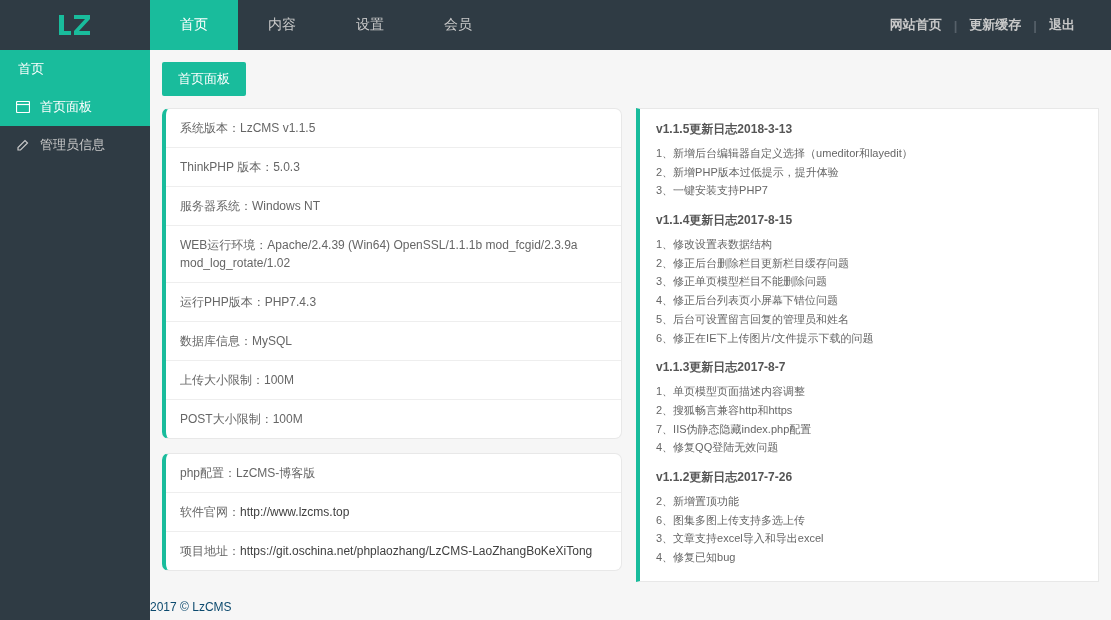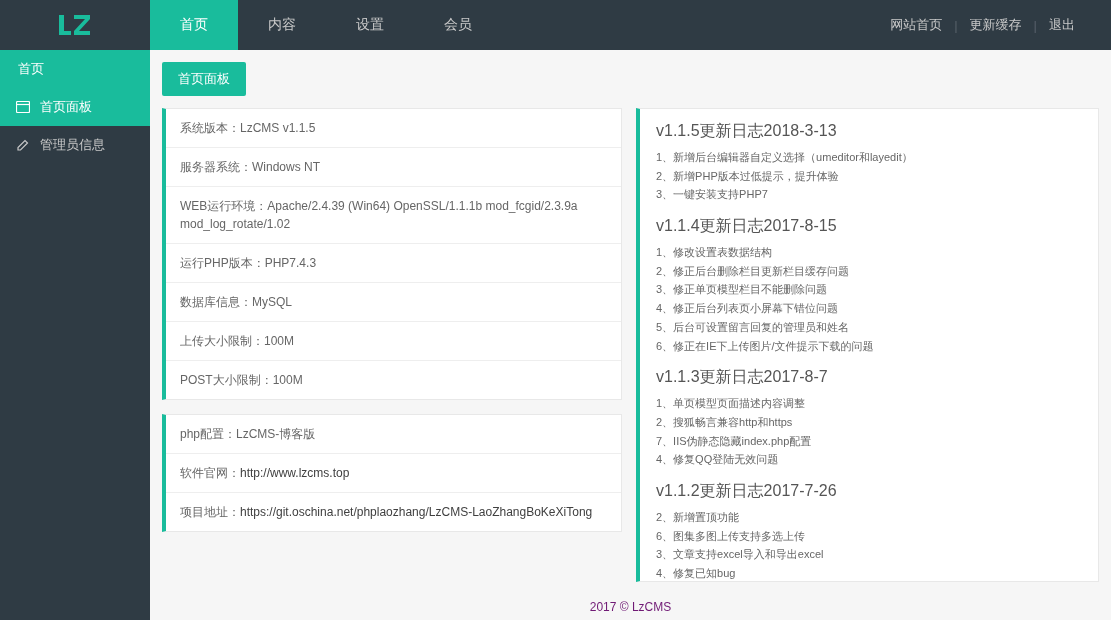--- a/index.html
+++ b/index.html
@@ -5,21 +5,21 @@
 * { margin: 0; padding: 0; box-sizing: border-box; }
 body { font-family: "Microsoft YaHei", "PingFang SC", sans-serif; font-size: 13px; color: #555; background: #f6f6f6; width: 1111px; height: 620px; overflow: hidden; }
 
 
 .header { height: 50px; background: #2f3b44; display: flex; align-items: center; color: #dcdcdc; }
 .logo { width: 150px; display: flex; align-items: center; justify-content: center; height: 50px; }
 .logo .lzsvg { fill: #19bc9c; }
 .nav { display: flex; height: 50px; }
 .nav-item { padding: 0 30px; display: flex; align-items: center; cursor: pointer; color: #c9c9c9; font-size: 14px; }
 .nav-item.active { background: #19bc9c; color: #fff; }
-.header-right { margin-left: auto; display: flex; align-items: center; padding-right: 24px; gap: 0; }
+.header-right { margin-left: auto; display: flex; align-items: center; padding-right: 24px; gap: 0; font-weight: bold; }
 .header-right a { color: #c9c9c9; font-size: 13px; cursor: pointer; padding: 0 12px; }
 .header-right .sep { color: #566069; }
 
 
 .shell { display: flex; height: 570px; }
 
 
 .sidebar { width: 150px; background: #2f3b44; }
 .crumb { background: #19bc9c; color: #fff; padding: 10px 18px; font-size: 13px; }
 .side-item { padding: 10px 16px; color: #c9c9c9; display: flex; align-items: center; gap: 10px; cursor: pointer; }
@@ -28,32 +28,32 @@
 
 
 .main { flex: 1; display: flex; flex-direction: column; overflow: hidden; }
 .page-top { padding: 12px 12px 0 12px; }
 .title-btn { display: inline-block; background: #19bc9c; color: #fff; padding: 8px 16px; border-radius: 2px; font-size: 13px; }
 
 .content { flex: 1; display: flex; gap: 14px; padding: 12px; overflow: hidden; }
 .col-left { width: 460px; display: flex; flex-direction: column; gap: 14px; }
 .col-right { flex: 1; }
 
-.card { background: #fff; border: 1px solid #e8e8e8; border-left: 4px solid #19bc9c; border-radius: 0; }
+.card { background: #fff; border: 1px solid #e8e8e8; border-left: 4px solid #19bc9c; border-radius: 7px; }
 .row { padding: 10px 14px; border-bottom: 1px solid #eee; line-height: 1.5; font-size: 12px; color: #666; }
 .row:last-child { border-bottom: none; }
 .row a { color: #404040; text-decoration: none; }
 .row .label { color: #666; }
 
 .log-card { background: #fff; border: 1px solid #e8e8e8; border-left: 4px solid #19bc9c; padding: 12px 16px; height: 100%; overflow: hidden; }
 .log-block { margin-bottom: 12px; }
-.log-title { font-weight: normal; color: #555; font-size: 16px; margin-bottom: 6px; }
+.log-title { font-weight: bold; color: #555; font-size: 12px; margin-bottom: 6px; }
 .log-line { font-size: 11px; color: #666; line-height: 1.7; }
 
-.footer { text-align: center; font-size: 12px; color: #701a75; padding: 6px 0; }
+.footer { font-size: 12px; color: #0c4a6e; padding: 6px 0; }
 </style>
 </head>
 <body>
 
 <div class="header">
   <div class="logo">
     <svg class="lzsvg" width="36" height="24" viewBox="0 0 36 24">
       <path d="M2 2 L2 22 L14 22 L14 18 L7 18 L7 2 Z"></path>
       <path d="M17 2 L33 2 L33 6 L22 18 L33 18 L33 22 L17 22 L17 18 L28 6 L17 6 Z"></path>
     </svg>
@@ -99,20 +99,21 @@
   <div class="main">
     <div class="page-top">
       <span class="title-btn">首页面板</span>
     </div>
 
     <div class="content">
 
       <div class="col-left">
         <div class="card">
           <div class="row"><span class="label">系统版本：</span><span>LzCMS v1.1.5</span></div>
+          <div class="row"><span class="label">ThinkPHP 版本：</span><span>5.0.3</span></div>
           <div class="row"><span class="label">服务器系统：</span><span>Windows NT</span></div>
           <div class="row"><span class="label">WEB运行环境：</span><span>Apache/2.4.39 (Win64) OpenSSL/1.1.1b mod_fcgid/2.3.9a mod_log_rotate/1.02</span></div>
           <div class="row"><span class="label">运行PHP版本：</span><span>PHP7.4.3</span></div>
           <div class="row"><span class="label">数据库信息：</span><span>MySQL</span></div>
           <div class="row"><span class="label">上传大小限制：</span><span>100M</span></div>
           <div class="row"><span class="label">POST大小限制：</span><span>100M</span></div>
         </div>
 
         <div class="card">
           <div class="row"><span class="label">php配置：</span><span>LzCMS-博客版</span></div>

